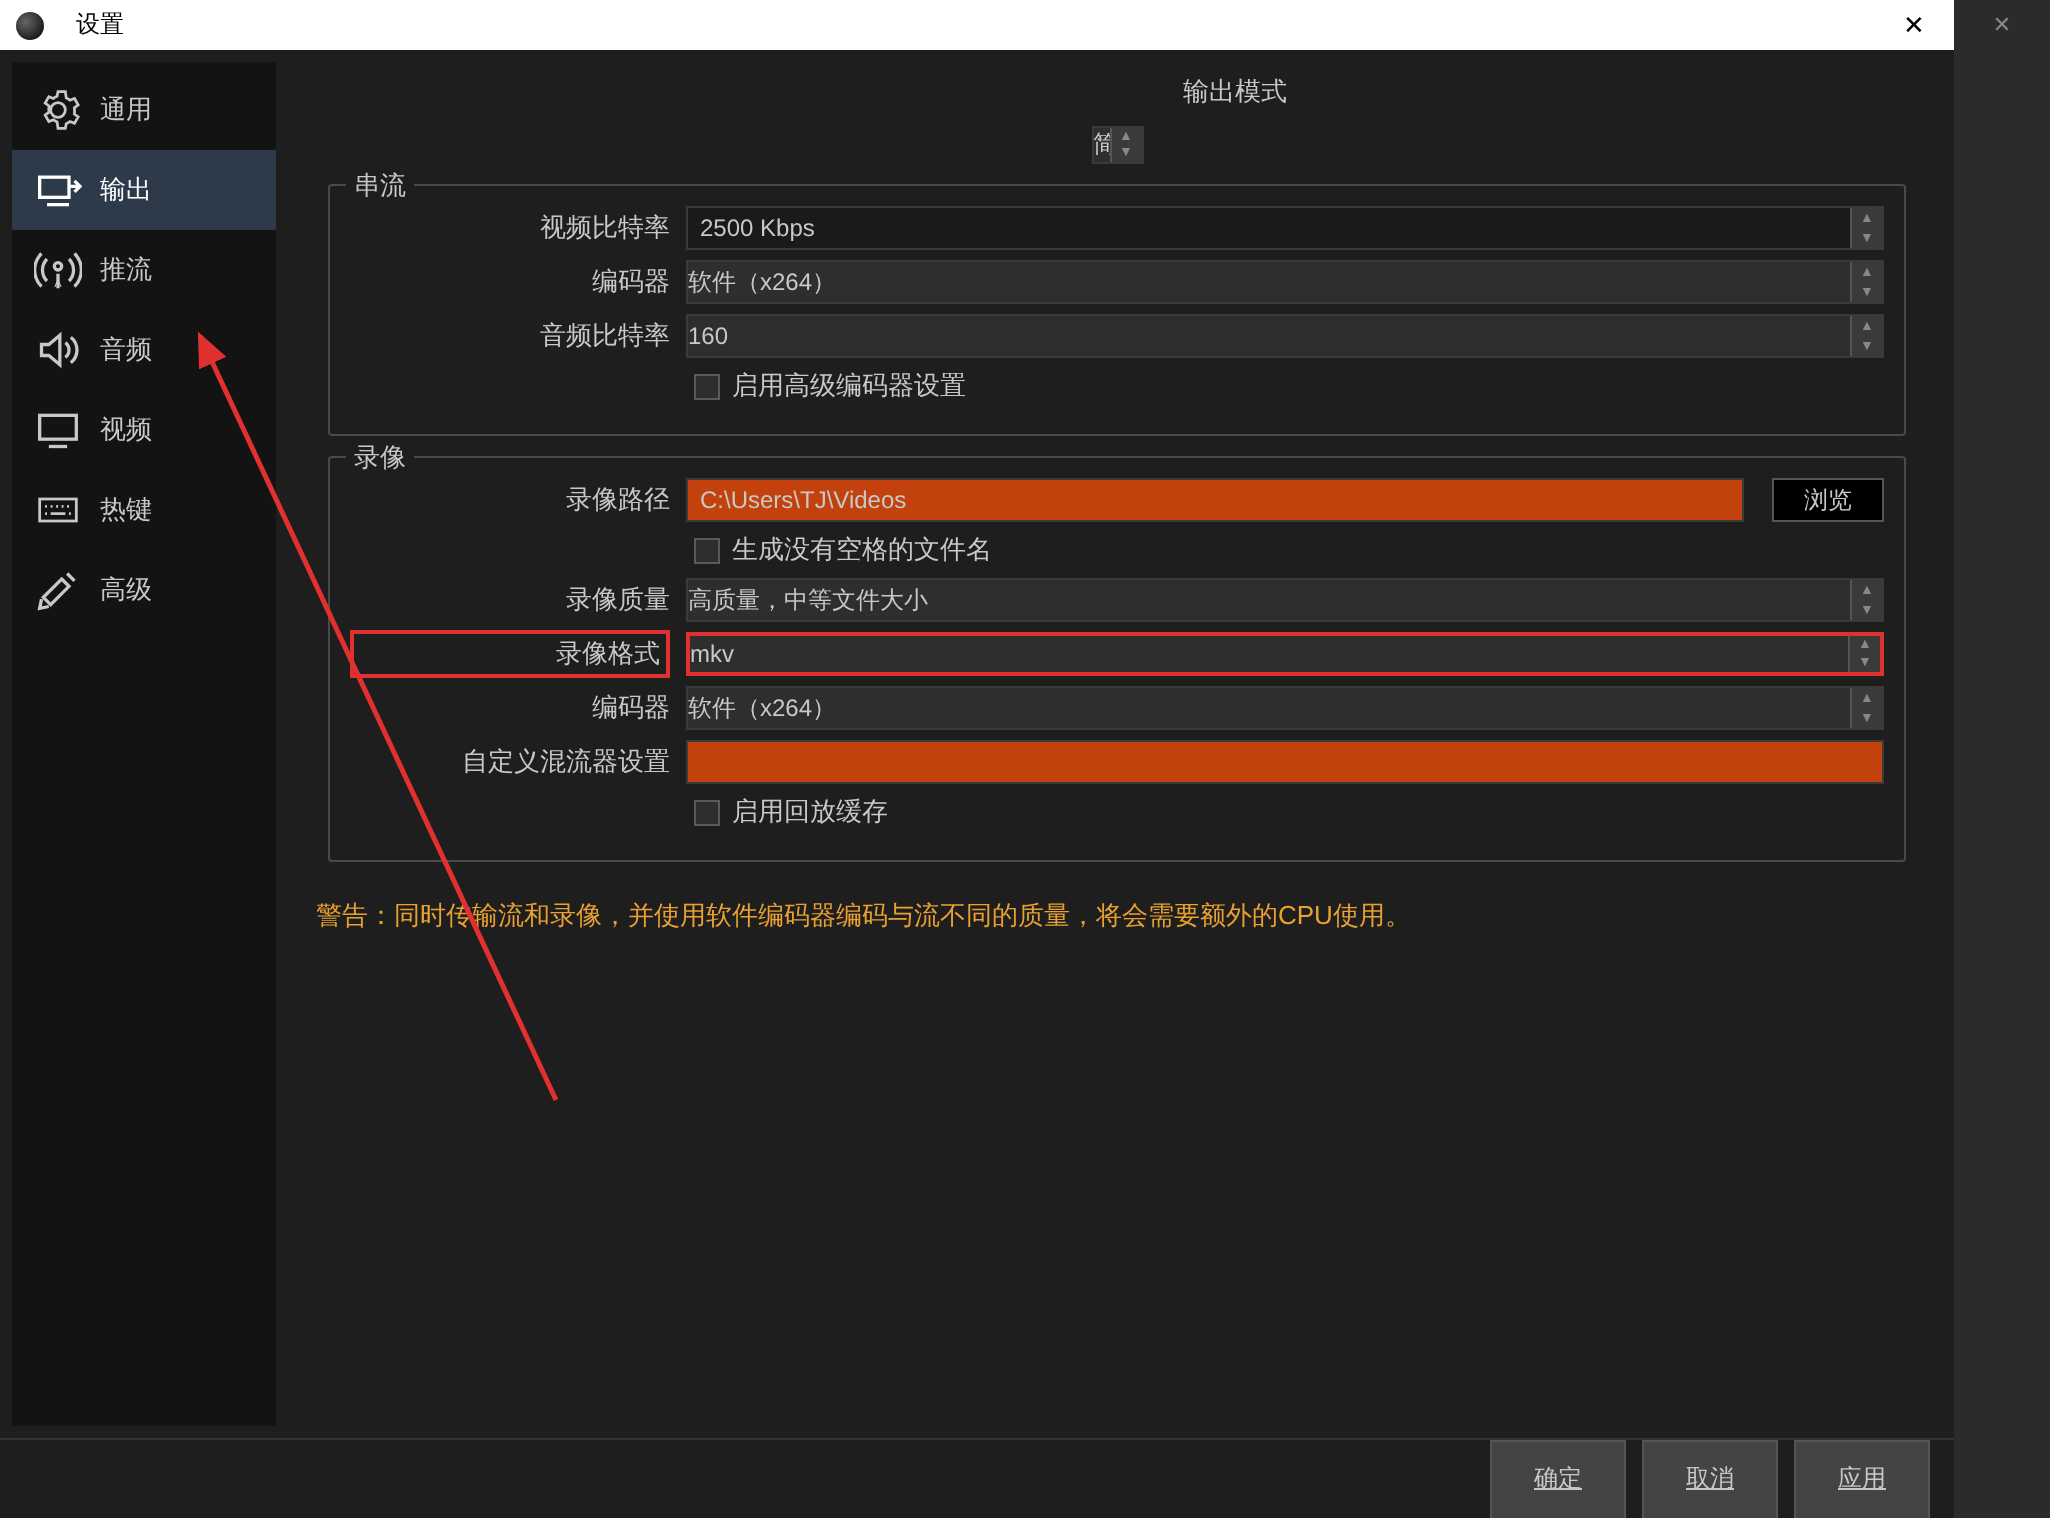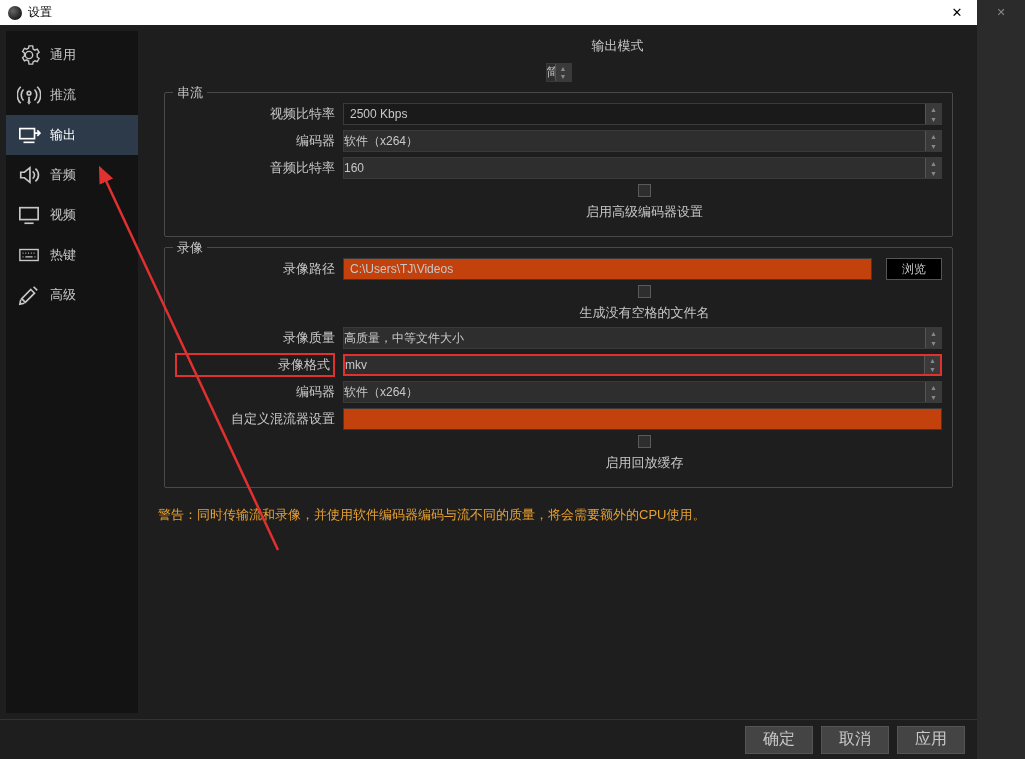--- a/index.html
+++ b/index.html
@@ -6,21 +6,21 @@
 body { background: #1e1e1e; width: 1025px; height: 759px; overflow: hidden; position: relative; }
 
 
 .outer-bg { position: absolute; top: 0; left: 977px; right: 0; bottom: 0; background: #2b2b2b; }
 .outer-close { position: absolute; top: 6px; left: 989px; width: 24px; height: 14px; color: #888; font-size: 11px; text-align: center; cursor: pointer; }
 
 
 .dialog { position: absolute; top: 0; left: 0; width: 977px; height: 759px; background: #2b2b2b; display: flex; flex-direction: column; }
 
 
-.titlebar { height: 25px; background: #fff; display: flex; align-items: center; padding-left: 8px; color: #000; font-size: 12px; }
+.titlebar { height: 25px; background: #fff; display: flex; align-items: center; padding-left: 8px; color: #000; font-size: 12px; gap: 10px; }
 .titlebar .obs-icon { width: 14px; height: 14px; border-radius: 50%; background: radial-gradient(circle at 35% 35%, #666, #000); margin-right: 6px; }
 .titlebar .title-text { flex: 1; }
 .titlebar .close { width: 40px; text-align: center; font-size: 13px; color: #000; cursor: pointer; }
 
 
 .body { flex: 1; display: flex; background: #1e1e1e; padding: 6px; gap: 8px; }
 
 
 .sidebar { width: 132px; background: #131313; display: flex; flex-direction: column; padding: 4px 0; }
 .side-item { display: flex; align-items: center; gap: 8px; padding: 9px 10px; color: #c8c8c8; font-size: 13px; cursor: pointer; }
@@ -44,30 +44,30 @@
 .group { border: 1px solid #4a4a4a; border-radius: 2px; margin: 0 18px; padding: 10px 10px 10px 10px; position: relative; }
 .group-title { position: absolute; top: -9px; left: 8px; background: #1e1e1e; padding: 0 4px; color: #c8c8c8; font-size: 13px; }
 .row { display: flex; align-items: center; gap: 8px; margin-bottom: 5px; min-height: 22px; }
 .row .label { width: 160px; text-align: right; color: #c8c8c8; font-size: 13px; }
 .row .label.highlighted { border: 2px solid #e03030; padding: 1px 3px; margin: -3px 0; }
 .textinput { flex: 1; height: 22px; background: #1a1a1a; border: 1px solid #3a3a3a; color: #c8c8c8; font-size: 12px; padding: 0 6px; display: flex; align-items: center; font-family: SimSun, monospace; }
 .textinput.dark { background: #c2410c; }
 .spin-input { flex: 1; height: 22px; background: #1a1a1a; border: 1px solid #3a3a3a; color: #c8c8c8; font-size: 12px; padding: 0 6px; display: flex; align-items: center; position: relative; font-family: SimSun, monospace; }
 .spin-input .spinner { position: absolute; right: 0; top: 0; bottom: 0; width: 16px; background: #3a3a3a; display: flex; flex-direction: column; }
 .spin-input .spinner div { flex: 1; display: flex; align-items: center; justify-content: center; font-size: 7px; color: #888; border-left: 1px solid #555; }
-.checkbox-row { display: flex; align-items: center; gap: 6px; margin-left: 172px; color: #c8c8c8; font-size: 13px; margin-bottom: 5px; flex-direction: column; }
+.checkbox-row { display: flex; align-items: center; gap: 6px; margin-left: 172px; color: #c8c8c8; font-size: 13px; margin-bottom: 5px; }
 .checkbox { width: 13px; height: 13px; background: #2e2e2e; border: 1px solid #5a5a5a; cursor: pointer; }
 .browse-btn { width: 56px; height: 22px; background: #000000; border: 1px solid #555; color: #c8c8c8; font-size: 12px; display: flex; align-items: center; justify-content: center; cursor: pointer; margin-left: 6px; }
 
 
 .warning { color: #e8a030; font-size: 13px; padding: 8px 12px; }
 
 
 .footer { height: 40px; display: flex; align-items: center; justify-content: flex-end; gap: 8px; padding-right: 12px; background: #1e1e1e; border-top: 1px solid #333; }
-.footer button { width: 68px; height: 28px; background: #444; border: 1px solid #555; color: #c8c8c8; font-size: 16px; cursor: pointer; }
+.footer button { width: 68px; height: 40px; background: #444; border: 1px solid #555; color: #c8c8c8; font-size: 12px; cursor: pointer; text-decoration: underline; }
 
 
 .arrow-svg { position: absolute; top: 0; left: 0; width: 977px; height: 759px; pointer-events: none; z-index: 100; }
 </style>
 </head>
 <body>
 
 <div class="outer-bg"></div>
 <div class="outer-close">✕</div>
 
@@ -83,38 +83,38 @@
 
     <div class="sidebar">
       <div class="side-item">
         <span class="icon">
             <svg viewBox="0 0 24 24">
               <path d="M12 8a4 4 0 100 8 4 4 0 000-8zm9 4a7 7 0 00-.1-1.2l2.1-1.6-2-3.5-2.5 1a7 7 0 00-2-1.2L16 2h-4l-.5 2.5a7 7 0 00-2 1.2l-2.5-1-2 3.5 2.1 1.6A7 7 0 007 12c0 .4 0 .8.1 1.2L5 14.8l2 3.5 2.5-1c.6.5 1.3.9 2 1.2L12 22h4l.5-2.5c.7-.3 1.4-.7 2-1.2l2.5 1 2-3.5-2.1-1.6c.1-.4.1-.8.1-1.2z" fill="none" stroke-width="1.5"></path>
             </svg>
           </span>
         <span>通用</span>
       </div>
-      <div class="side-item">
-        <span class="icon">
-            <svg viewBox="0 0 24 24">
-              <path d="M12 14v8M12 12a2 2 0 100-4 2 2 0 000 4zM6 6a8.5 8.5 0 000 12M18 6a8.5 8.5 0 010 12M3 3a12.7 12.7 0 000 18M21 3a12.7 12.7 0 010 18" fill="none" stroke-width="1.8"></path>
-              <text x="12" y="21" font-size="6" fill="#c8c8c8" text-anchor="middle" stroke="none">A</text>
-            </svg>
-          </span>
-        <span>推流</span>
-      </div>
       <div class="side-item active">
         <span class="icon">
             <svg viewBox="0 0 24 24">
               <rect x="2" y="5" width="16" height="11" fill="none" stroke-width="1.8"></rect>
               <path d="M6 20h12" stroke-width="1.8"></path>
               <path d="M18 10l5 0M21 7l3 3-3 3" fill="none" stroke-width="1.8"></path>
             </svg>
           </span>
         <span>输出</span>
+      </div>
+      <div class="side-item">
+        <span class="icon">
+            <svg viewBox="0 0 24 24">
+              <path d="M12 14v8M12 12a2 2 0 100-4 2 2 0 000 4zM6 6a8.5 8.5 0 000 12M18 6a8.5 8.5 0 010 12M3 3a12.7 12.7 0 000 18M21 3a12.7 12.7 0 010 18" fill="none" stroke-width="1.8"></path>
+              <text x="12" y="21" font-size="6" fill="#c8c8c8" text-anchor="middle" stroke="none">A</text>
+            </svg>
+          </span>
+        <span>推流</span>
       </div>
       <div class="side-item">
         <span class="icon">
             <svg viewBox="0 0 24 24">
               <path d="M3 9v6h4l6 5V4L7 9H3zM16 8a5 5 0 010 8M19 5a9 9 0 010 14" fill="none" stroke-width="1.8"></path>
             </svg>
           </span>
         <span>音频</span>
       </div>
       <div class="side-item">

